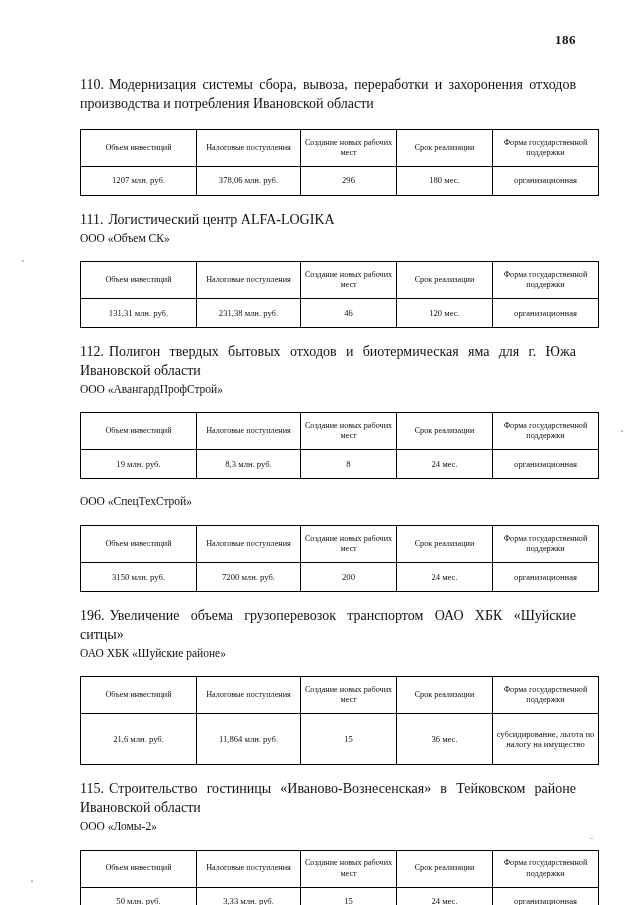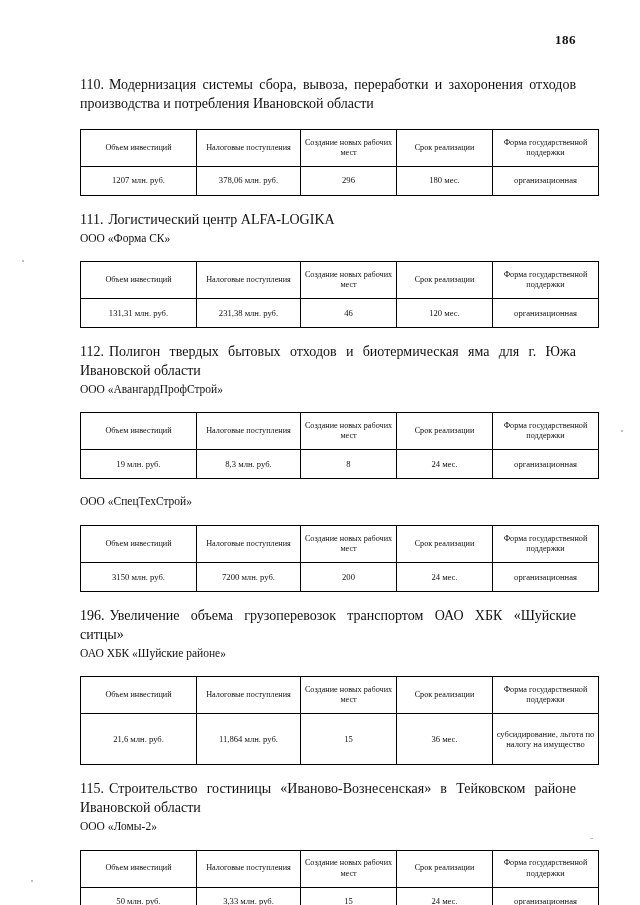--- a/index.html
+++ b/index.html
@@ -122,21 +122,21 @@
           <td>организационная</td>
         </tr>
       </tbody>
     </table>
   </div>
 
   <div class="entry">
     <p class="entry-title">
       <span class="num">111.</span><span>Логистический центр ALFA-LOGIKA</span>
     </p>
-    <div class="entry-company">ООО «Форма СК»</div>
+    <div class="entry-company">ООО «Объем СК»</div>
     <table class="data">
       <colgroup>
           <col class="c1">
           <col class="c2">
           <col class="c3">
           <col class="c4">
           <col class="c5">
         </colgroup>
       <thead>
         <tr>

